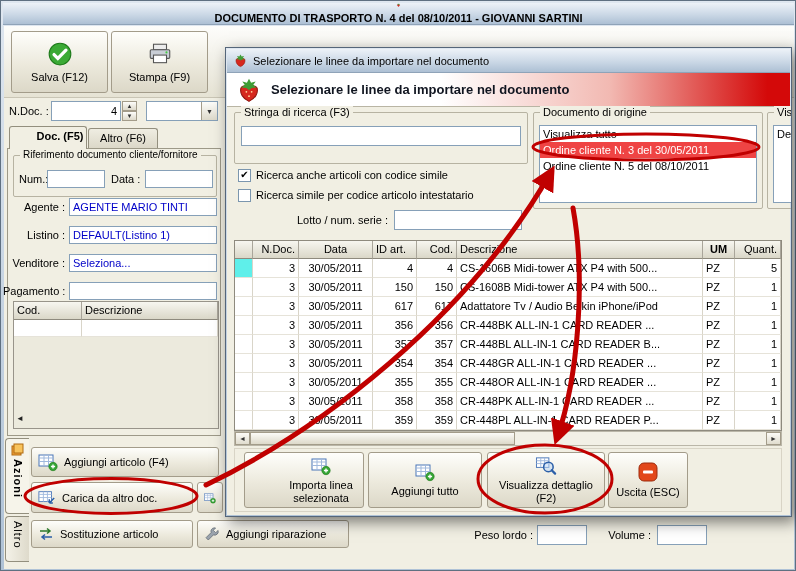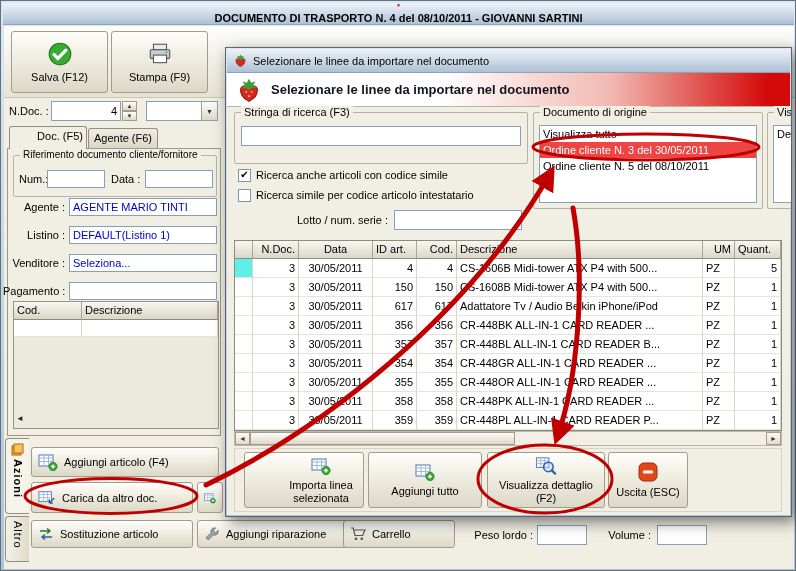--- a/index.html
+++ b/index.html
@@ -11,21 +11,21 @@
   .client{position:absolute;background:#F1EFE3;}
   .toolbar{position:absolute;background:linear-gradient(#FDFDFB,#E6E3D4);border-bottom:1px solid #C9C5B5;}
   .btn{background:linear-gradient(#FEFEFB,#ECE9DC 55%,#DCD8C8);border:1px solid #A39C8A;border-radius:3px;}
   .bigbtn{display:flex;flex-direction:column;align-items:center;justify-content:center;gap:4px;font-size:11px;}
   .actbtn{display:flex;align-items:center;gap:6px;padding:0 6px;font-size:11px;white-space:nowrap;overflow:hidden;}
   .dlgbtn{display:flex;flex-direction:column;align-items:center;justify-content:center;gap:3px;text-align:center;line-height:13px;font-size:11px;padding:2px;}
   .edit{position:absolute;background:#fff;border:1px solid #86A0B8;font:11px "Liberation Sans",sans-serif;padding:0 3px;outline:none;}
   .lbl{position:absolute;white-space:nowrap;}
   .bluev{color:#0000C8;}
   .tab{position:absolute;border:1px solid #938F7E;border-bottom:none;border-radius:3px 3px 0 0;background:linear-gradient(#EFEDE2,#DBD7C7);text-align:center;padding-top:3px;font-size:11px;}
-  .tab.active{background:#F1EFE3;font-weight:normal;z-index:2;padding-left:24px;}
+  .tab.active{background:#F1EFE3;font-weight:bold;z-index:2;padding-left:24px;}
   .panel{position:absolute;border:1px solid #9D9988;background:#F1EFE3;}
   .group{position:absolute;border:1px solid #B7B3A2;border-radius:2px;}
   .legend{position:absolute;top:-7px;left:6px;background:#F1EFE3;padding:0 3px;white-space:nowrap;font-size:11px;}
   .legend.small{font-size:10px;}
   .chk{display:flex;align-items:center;gap:5px;position:absolute;height:14px;}
   .chkbox{width:13px;height:13px;background:#fff;border:1px solid #7B96AE;display:flex;align-items:center;justify-content:center;font-size:10px;line-height:10px;}
   .listbox{position:absolute;background:#fff;border:1px solid #86A0B8;overflow:hidden;}
   .list-item{height:16px;line-height:16px;padding:0 3px;white-space:nowrap;overflow:hidden;}
   .list-item.selected{background:#ef4444;color:#fff;}
   .tbl{position:absolute;background:#fff;border:1px solid #8E8A7E;overflow:hidden;}
@@ -87,21 +87,21 @@
   <span class="spin" style="left:121px;top:100px;">
     <span>▲</span>
     <span>▼</span>
   </span>
   <span class="combo" style="left:145px;top:100px;width:72px;height:20px;">
     <span style="flex:1"></span>
     <span class="combo-arrow">▼</span>
   </span>
 
   <div class="tab active" style="left:8px;top:125px;width:78px;height:23px;">Doc. (F5)</div>
-  <div class="tab" style="left:87px;top:127px;width:70px;height:21px;">Agente (F6)</div>
+  <div class="tab" style="left:87px;top:127px;width:70px;height:21px;">Altro (F6)</div>
   <div class="panel" style="left:6px;top:147px;width:214px;height:288px;"></div>
 
   <div class="group" style="left:12px;top:154px;width:204px;height:42px;overflow:visible;">
     <span class="legend small">Riferimento documento cliente/fornitore</span>
   </div>
   <span class="lbl" style="left:18px;top:172px;">Num.:</span>
   <input class="edit" style="left: 46px; top: 169px; width: 58px; height: 18px;">
   <span class="lbl" style="left:110px;top:172px;">Data :</span>
   <input class="edit" style="left: 144px; top: 169px; width: 68px; height: 18px;">
 
@@ -168,28 +168,20 @@
         <path d="M14 10H5M7 7.5 4 10l3 2.5" stroke="#2B5FA8" stroke-width="1.5" fill="none"></path>
       </svg>
     <span>Sostituzione articolo</span>
   </button>
   <button class="a btn actbtn" style="left:196px;top:519px;width:152px;height:28px;">
     <svg width="16" height="16" viewBox="0 0 16 16">
         <path d="M10.5 1.8a3.6 3.6 0 0 0-3.4 4.8L2 11.7 4.3 14l5.1-5.1a3.6 3.6 0 0 0 4.7-4.5L11.7 6.7 9.3 4.3 11.6 2a3.6 3.6 0 0 0-1.1-.2Z" fill="#9AA3AD" stroke="#5A636D" stroke-width="0.7"></path>
       </svg>
     <span>Aggiungi riparazione</span>
   </button>
-  <button class="a btn actbtn" style="left:342px;top:519px;width:112px;height:28px;">
-    <svg width="16" height="16" viewBox="0 0 16 16">
-        <path d="M1 2h2.2l1.8 7.5h7.6L15 4H4" fill="none" stroke="#555" stroke-width="1.2"></path>
-        <circle cx="6" cy="12.8" r="1.4" fill="#555"></circle>
-        <circle cx="11.8" cy="12.8" r="1.4" fill="#555"></circle>
-      </svg>
-    <span>Carrello</span>
-  </button>
 
   <span class="lbl" style="left:450px;top:528px;width:82px;text-align:right;">Peso lordo :</span>
   <input class="edit" style="left: 536px; top: 524px; width: 50px; height: 20px;">
   <span class="lbl" style="left:590px;top:528px;width:60px;text-align:right;">Volume :</span>
   <input class="edit" style="left: 656px; top: 524px; width: 50px; height: 20px;">
 </div>
 
 <div class="dialog">
   <div class="tbar" style="left:1px;top:1px;width:563px;height:24px;">
     <svg width="15" height="15" viewBox="0 0 16 16">
@@ -248,22 +240,22 @@
   </div>
 
   <div class="tbl" style="left:8px;top:192px;width:548px;height:191px;">
     <div class="thead">
         <div class="th" style="width: 18px; text-align: left;"></div>
         <div class="th" style="width: 46px; text-align: right;">N.Doc.</div>
         <div class="th" style="width: 74px; text-align: center;">Data</div>
         <div class="th" style="width: 44px; text-align: left;">ID art.</div>
         <div class="th" style="width: 40px; text-align: right;">Cod.</div>
         <div class="th" style="width: 246px; text-align: left;">Descrizione</div>
-        <div class="th" style="width: 32px; text-align: right;">UM</div>
-        <div class="th" style="width: 46px; text-align: left;">Quant.</div>
+        <div class="th" style="width: 32px; text-align: center; font-weight: bold;">UM</div>
+        <div class="th" style="width: 46px; text-align: right;">Quant.</div>
       </div>
     <div>
         <div class="trow">
           <div class="td selcell" style="width: 18px; text-align: left;"></div>
           <div class="td" style="width: 46px; text-align: right;">3</div>
           <div class="td" style="width: 74px; text-align: center;">30/05/2011</div>
           <div class="td" style="width: 44px; text-align: right;">4</div>
           <div class="td" style="width: 40px; text-align: right;">4</div>
           <div class="td" style="width: 246px; text-align: left;">CS-1606B Midi-tower ATX P4 with 500...</div>
           <div class="td" style="width: 32px; text-align: left;">PZ</div>

